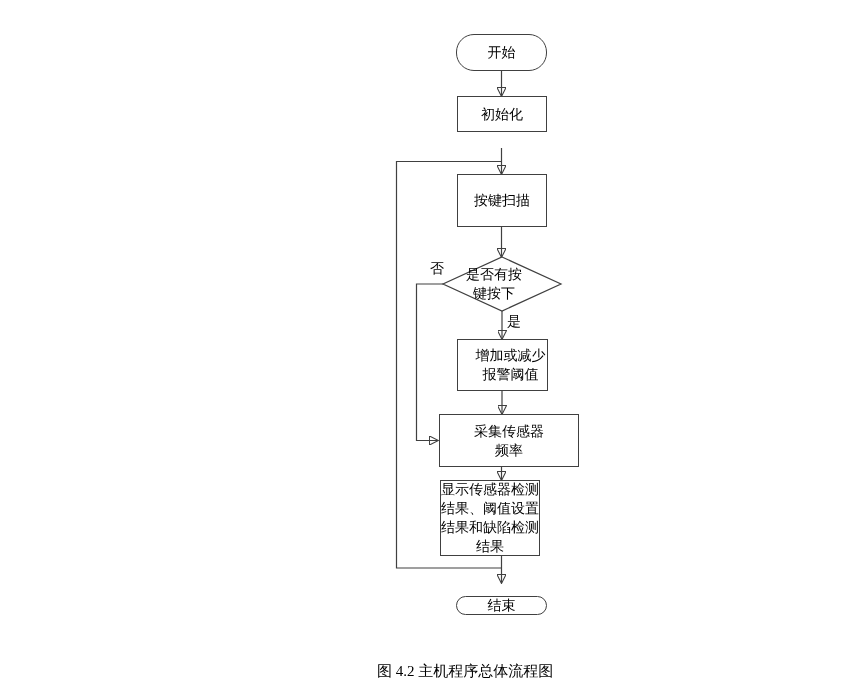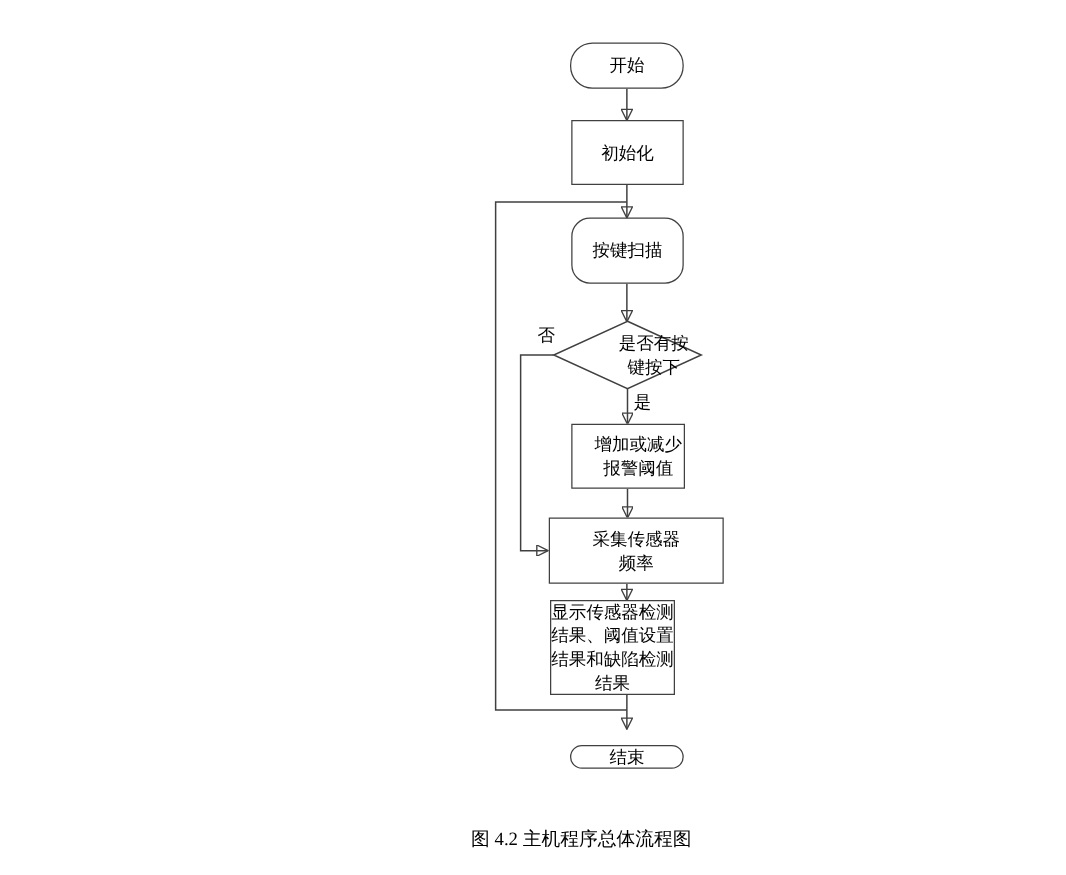--- a/index.html
+++ b/index.html
@@ -73,25 +73,25 @@
     <path d="M443,284 H416.5 V440.5 H438" marker-end="url(#arr)"></path>
     <path d="M502,391 V414" marker-end="url(#arr)"></path>
     <path d="M501.5,467 V480" marker-end="url(#arr)"></path>
     <path d="M501.5,556 V583" marker-end="url(#arr)"></path>
 
     <polygon class="shape" points="502,257 561,284 502,311 443,284"></polygon>
   </svg>
 
   <div class="node stadium" style="left:456px; top:34px; width:91px; height:37px;">开始</div>
 
-  <div class="node" style="left:457px; top:96px; width:90px; height:52px;">初始化</div>
+  <div class="node" style="left:457px; top:96px; width:90px; height:36px;">初始化</div>
 
-  <div class="node" style="left:457px; top:174px; width:90px; height:53px;border-radius:15px;">按键扫描</div>
+  <div class="node" style="left:457px; top:174px; width:90px; height:53px;">按键扫描</div>
 
-  <div class="node overlay" style="left:464px; top:257px; width:118px; height:54px;text-align:center;">是否有按
+  <div class="node overlay" style="left:435px; top:257px; width:118px; height:54px;text-align:center;">是否有按
 键按下</div>
 
   <div class="edge-label" style="left:424px; top:260px; width:26px; text-align:center;">否</div>
 
   <div class="edge-label" style="left:507px; top:313px;">是</div>
 
   <div class="node" style="left:457px; top:339px; width:91px; height:52px;padding-left:16px;">增加或减少
 报警阈值</div>
 
   <div class="node" style="left:439px; top:414px; width:140px; height:53px;">采集传感器

